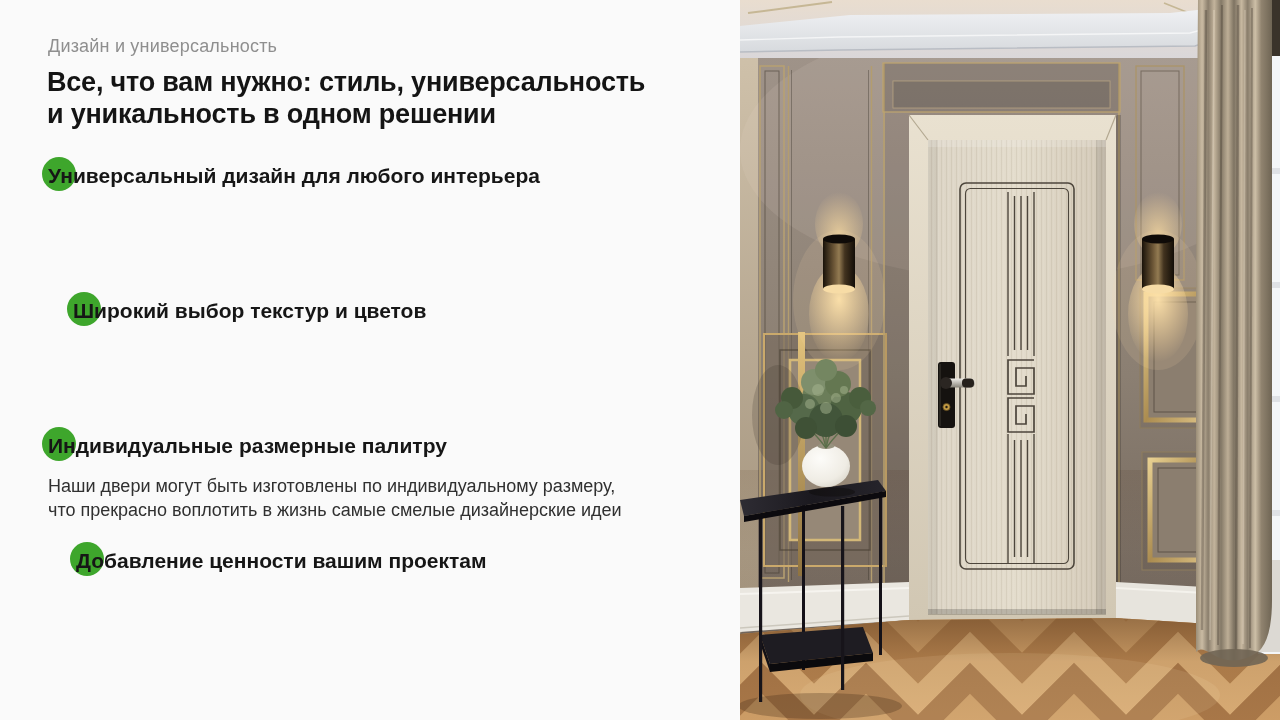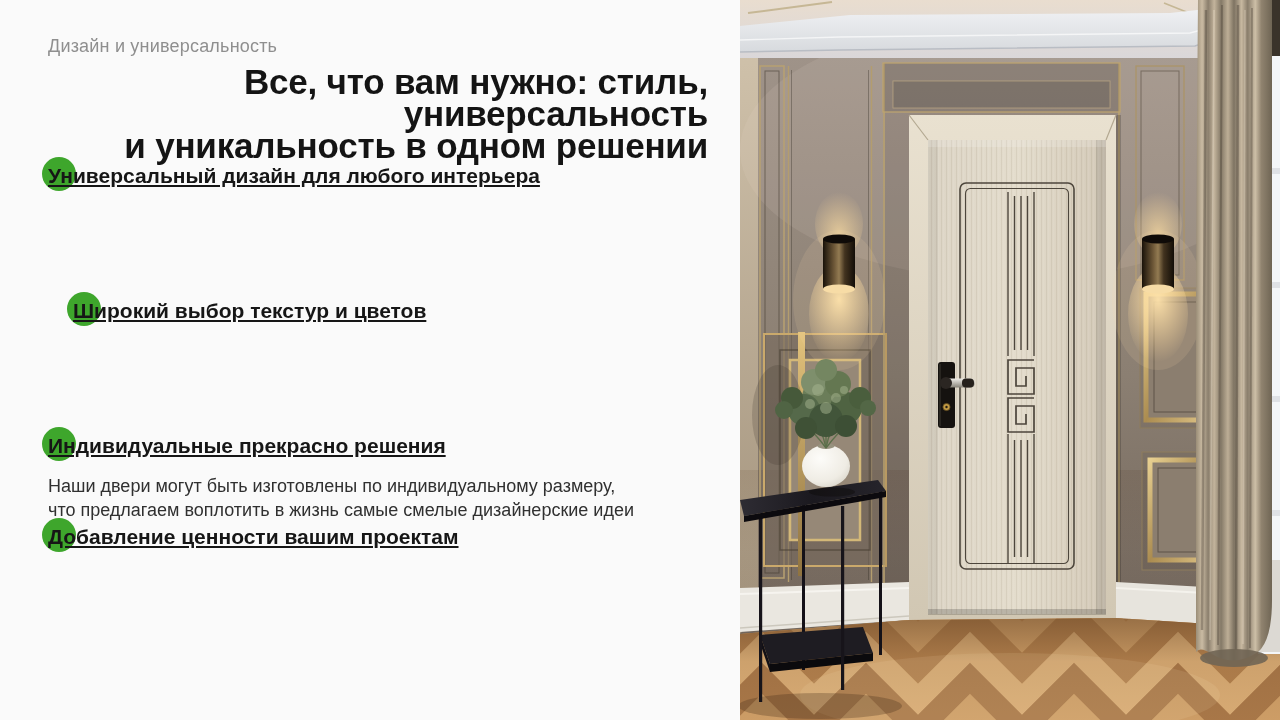--- a/index.html
+++ b/index.html
@@ -9,36 +9,36 @@
   .slide { position:absolute; inset:0; }
 
   .content { position:absolute; left:48px; top:0; width:660px; height:568px; }
 
   .eyebrow {
     position:absolute; top:36px; left:0;
     font-size:18px; color:#8f8f8f; letter-spacing:.2px;
   }
   .title {
     position:absolute; top:66px; left:-1px;
-    font-size:35px; line-height:32px; font-weight:700;
-    color:#141414; letter-spacing:-.2px; white-space:pre-line;text-align:right;
+    font-size:27px; line-height:32px; font-weight:700;
+    color:#141414; letter-spacing:-.2px; white-space:pre-line;
   }
 
   .feature { position:absolute; left:0; width:652px; }
-  .f0 { top:164px; } .f1 { top:299px;margin-left:25px; } .f2 { top:434px; } .f3 { top:525px; }
+  .f0 { top:164px; } .f1 { top:299px;margin-left:25px; } .f2 { top:434px; } .f3 { top:549px;margin-left:28px; }
 
   .feature-head { position:relative; height:28px; }
   .dot {
     position:absolute; left:-6px; top:-7px; z-index:0;
     width:34px; height:34px; border-radius:50%;
     background:var(--accent, #3ea62c);
   }
   .feature-title {
     position:relative; z-index:1;
-    font-size:21px; font-weight:700; color:#161616; letter-spacing:0;text-decoration:underline;
+    font-size:21px; font-weight:700; color:#161616; letter-spacing:0;
   }
   .feature-body {
     margin-top:12px;
     font-size:18px; line-height:24px; color:#303030;
     white-space:pre-line;
   }
 
   .photo {
     position:absolute; left:740px; top:0; width:540px; height:720px;
   }
@@ -63,24 +63,24 @@
     <section class="feature f1">
       <div class="feature-head">
         <span class="dot"></span>
         <h2 class="feature-title">Широкий выбор текстур и цветов</h2>
       </div>
     </section>
 
     <section class="feature f2">
       <div class="feature-head">
         <span class="dot"></span>
-        <h2 class="feature-title">Индивидуальные прекрасно решения</h2>
+        <h2 class="feature-title">Индивидуальные размерные палитру</h2>
       </div>
       <p class="feature-body">Наши двери могут быть изготовлены по индивидуальному размеру,
-что предлагаем воплотить в жизнь самые смелые дизайнерские идеи</p>
+что прекрасно воплотить в жизнь самые смелые дизайнерские идеи</p>
     </section>
 
     <section class="feature f3">
       <div class="feature-head">
         <span class="dot"></span>
         <h2 class="feature-title">Добавление ценности вашим проектам</h2>
       </div>
     </section>
   </div>
 

